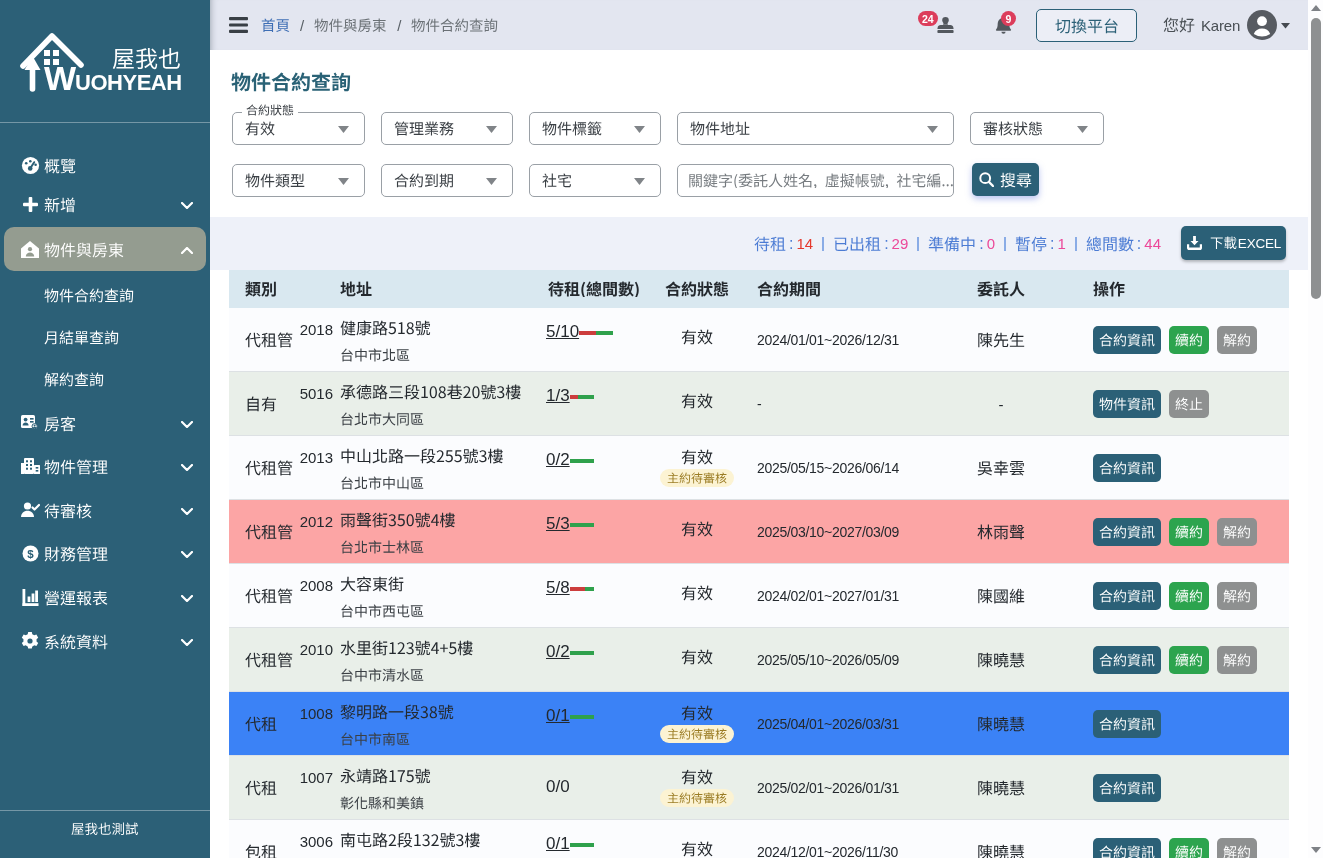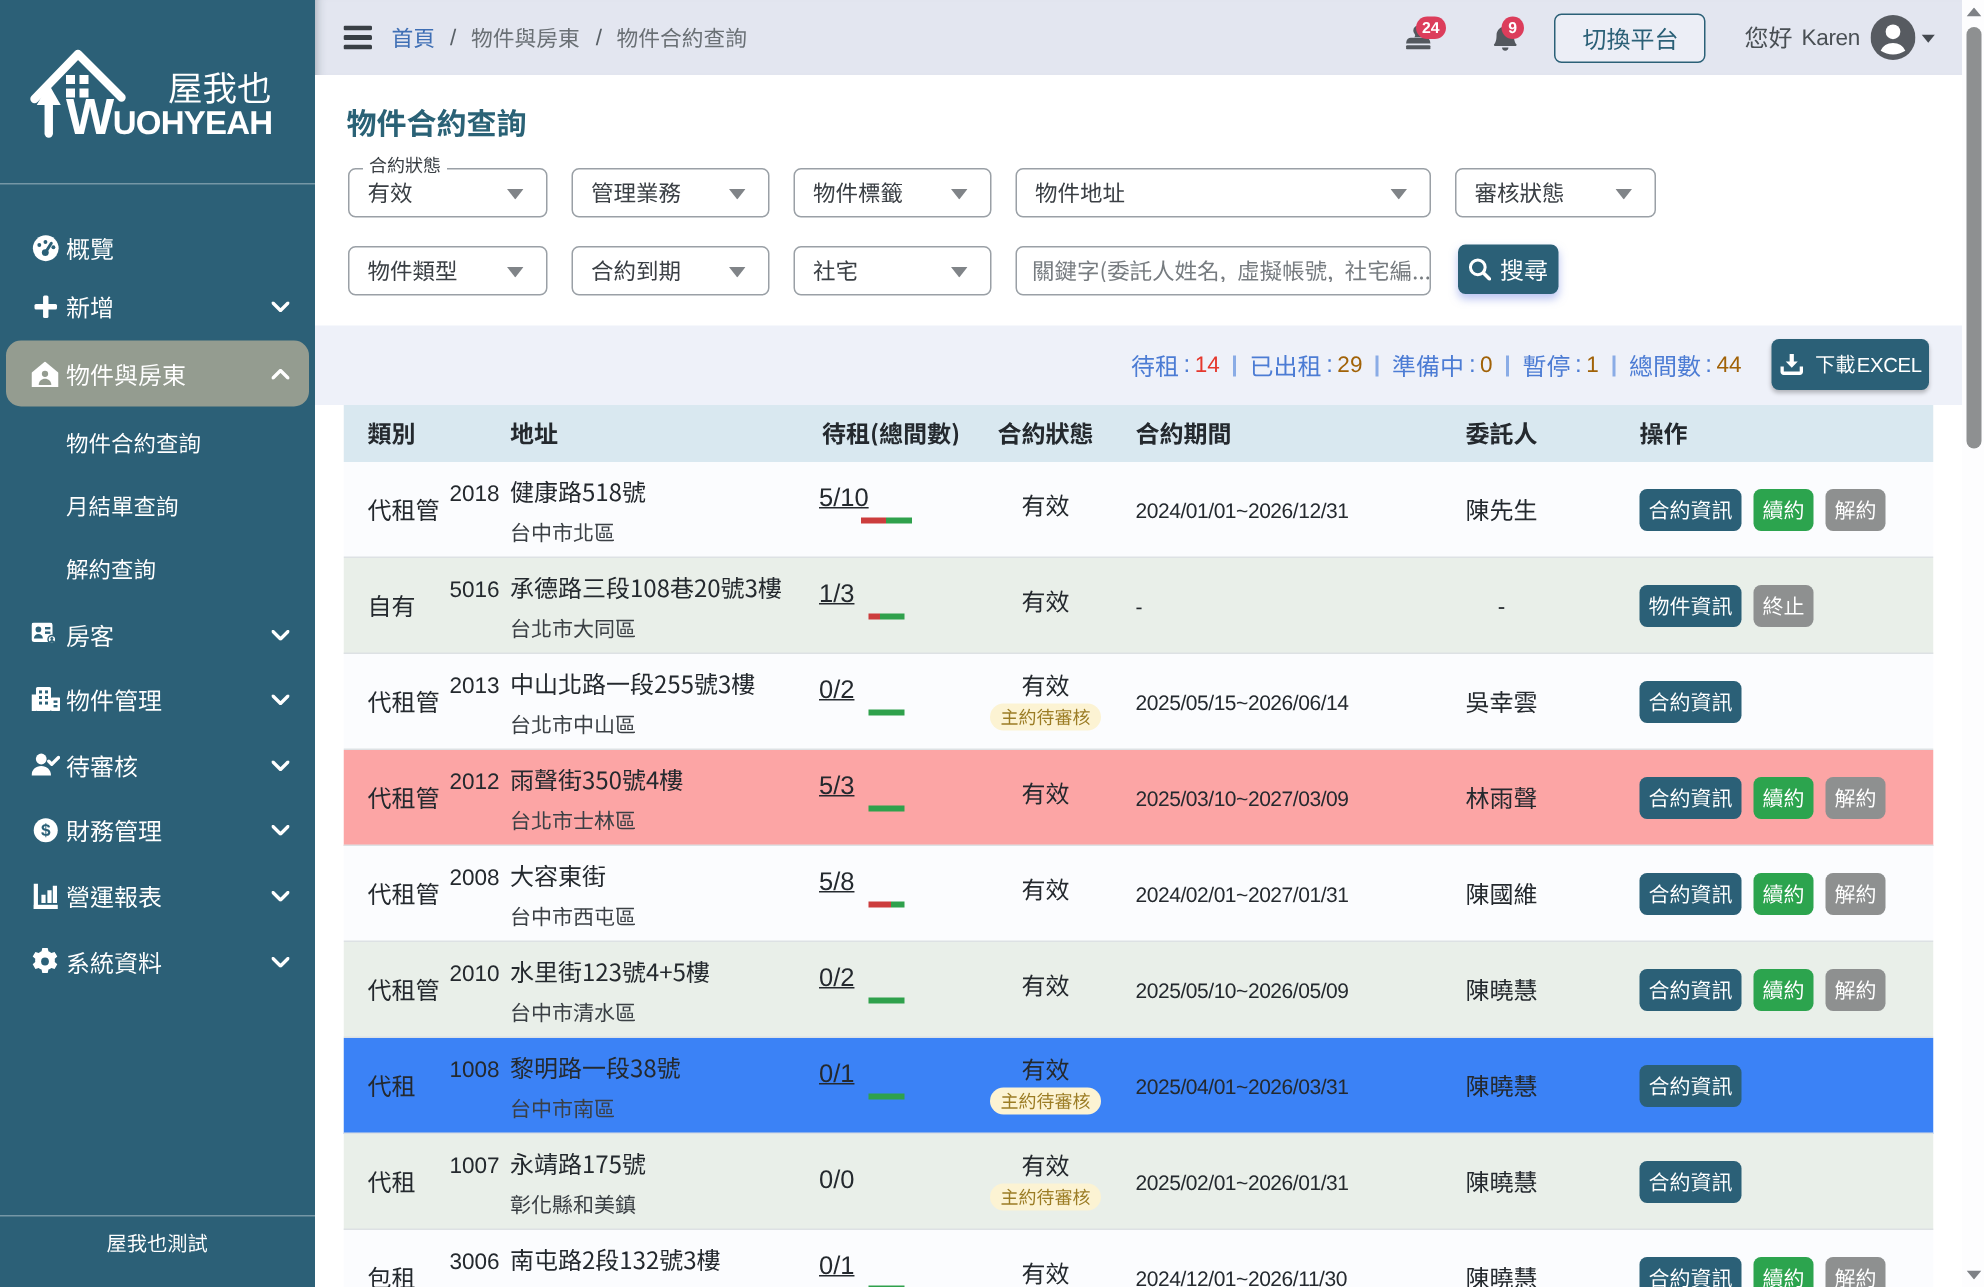--- a/index.html
+++ b/index.html
@@ -38,39 +38,39 @@
 #acaret{position:absolute;left:1071px;top:23px}
 #title{position:absolute;left:231px;top:72px}
 .fbox{position:absolute;height:33px;border:1px solid #9aa0a6;border-radius:5px;background:#fff;
  display:flex;align-items:center}
 .fa{position:absolute;right:15px;top:13px}
 #fblabel{position:absolute;left:9px;top:-9px;background:#fff;padding:0 4px}
 #searchbtn{position:absolute;left:972px;top:163px;width:67px;height:33px;background:#2b6077;
  border-radius:5px;display:flex;align-items:center;justify-content:center;box-shadow:0 3px 6px rgba(120,140,230,.5)}
 #strip{position:absolute;left:210px;top:217px;width:1098px;height:53px;background:#eef1f9}
 #stats{position:absolute;right:162px;top:217px;height:53px;display:flex;align-items:center}
-.snum{font-size:15px;color:#a16207}
+.snum{font-size:15px;color:#ec4899}
 .scol{font-size:16px;color:#4c7cd4;margin:0 3px}
 .sbar{width:2px;height:14px;background:#8aace6;margin:0 9px}
 
 #excelbtn{position:absolute;left:1181px;top:226px;width:105px;height:34px;background:#2b6077;
  border-radius:5px;display:flex;align-items:center;justify-content:center;
  box-shadow:0 2px 3px rgba(0,0,0,.25)}
 #exceltxt{color:#fff;font-size:13.5px;margin-left:1px;letter-spacing:-0.2px}
 #table{position:absolute;left:229px;top:270px;width:1060px;height:588px;overflow:hidden}
 #thead{position:absolute;left:0;top:0;width:1060px;height:38px;background:#d9e8f0}
 .habs{position:absolute;top:11px}
 .hc{display:flex;justify-content:center}
 .trow{position:absolute;left:0;width:1060px;height:64px;border-bottom:1px solid #dde1e4}
 .cell{position:absolute;display:flex;align-items:center}
 .ccat{left:16px;top:0;height:64px}
 .cnum{position:absolute;left:58px;top:13px;width:46px;text-align:right;font-size:15px;color:#24292e}
 .caddr1{position:absolute;left:111px;top:12px}
 .caddr2{position:absolute;left:111px;top:40px}
-.cfrac{position:absolute;left:317px;top:13px;width:90px;display:flex;flex-direction:column;}
+.cfrac{position:absolute;left:317px;top:13px;width:90px;display:flex;flex-direction:row;}
 .fnum{font-size:17px;color:#24292e;text-decoration:underline;line-height:21px}
 .fnum2{font-size:17px;color:#24292e;line-height:21px}
 .cfrac.nolink{top:20px}
 .fbar{height:4px;margin-top:3px;align-self:center}
 .cstat{position:absolute;left:408px;top:0;width:120px;height:64px;display:flex;flex-direction:column;
  align-items:center;justify-content:center;gap:4px}
 .ybadge{height:18px;background:#fcf3d3;border-radius:9px;display:flex;align-items:center;padding:0 7px}
 .cdate{position:absolute;left:528px;top:0;height:64px;display:flex;align-items:center;
  font-size:14px;color:#24292e;letter-spacing:-0.3px}
 .cname{position:absolute;left:692px;top:0;width:160px;height:64px;display:flex;align-items:center;
@@ -616,21 +616,21 @@
           </g>
         </svg>
       </div>
       <div class="nicon" style="left:727px;top:17px"><svg width="17" height="16" viewBox="0 0 17 16">
           <g fill="#53585e">
             <path d="M8.5 0a3.3 3.3 0 0 1 3.3 3.3c0 1-.5 1.7-1 2.5-.4.7-.3 1.5.3 2h-5.2c.6-.5.7-1.3.3-2-.5-.8-1-1.5-1-2.5A3.3 3.3 0 0 1 8.5 0z"></path>
             <path d="M3.6 8.1h9.8c1.5 0 2.8 1.1 3 2.6l.2 1.3H.4l.2-1.3c.2-1.5 1.5-2.6 3-2.6z"></path>
             <rect x="0.4" y="13.1" width="16.2" height="2.9" rx="0.8"></rect>
           </g>
         </svg></div>
-      <div class="badge pill" style="left:734px">24</div>
+      <div class="badge pill" style="left:708px">24</div>
       <div class="nicon" style="left:785px;top:16px"><svg width="17" height="18" viewBox="0 0 17 18">
           <path fill="#53585e" d="M8.5 0c.8 0 1.4.6 1.4 1.4v.5c2.6.6 4.4 2.8 4.4 5.6 0 3.4.7 5 1.6 6 .4.4.1 1.2-.5 1.2H1.6c-.6 0-.9-.8-.5-1.2.9-1 1.6-2.6 1.6-6 0-2.8 1.8-5 4.4-5.6v-.5C7.1.6 7.7 0 8.5 0z"></path>
           <path fill="#53585e" d="M6.4 15.7h4.2a2.1 2.1 0 0 1-4.2 0z"></path>
         </svg></div>
       <div class="badge" style="left:791px">9</div>
       <div id="switchbtn">
         <svg class="" width="64" height="16" style="display:block;" aria-hidden="true">
           <g fill="#2b6077" transform="translate(0,14.08) scale(0.0160,-0.0160)">
             <use href="#g40" x="0"></use>
             <use href="#g41" x="1000"></use>

